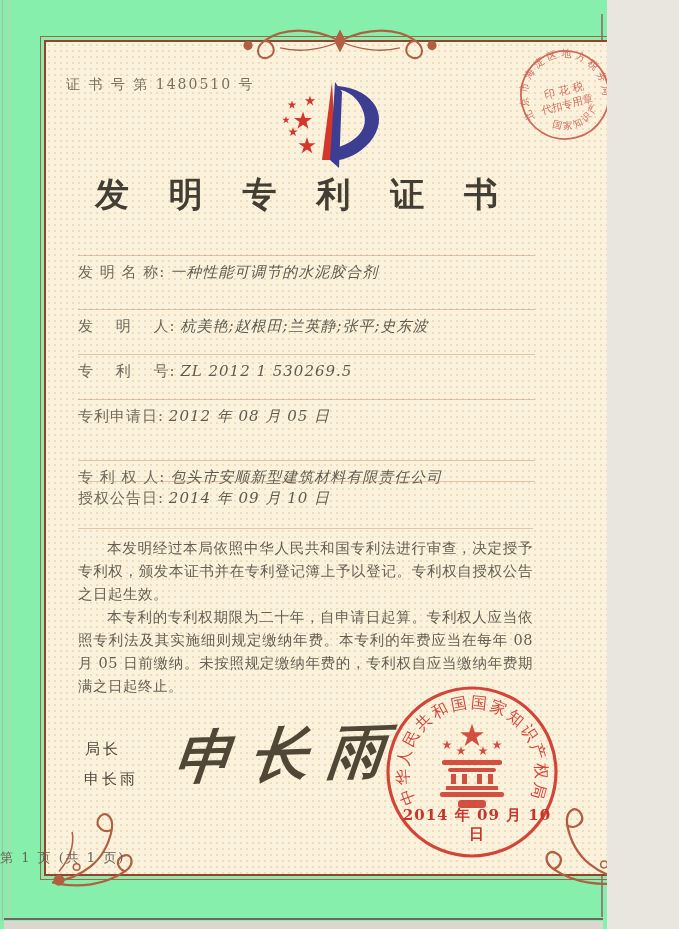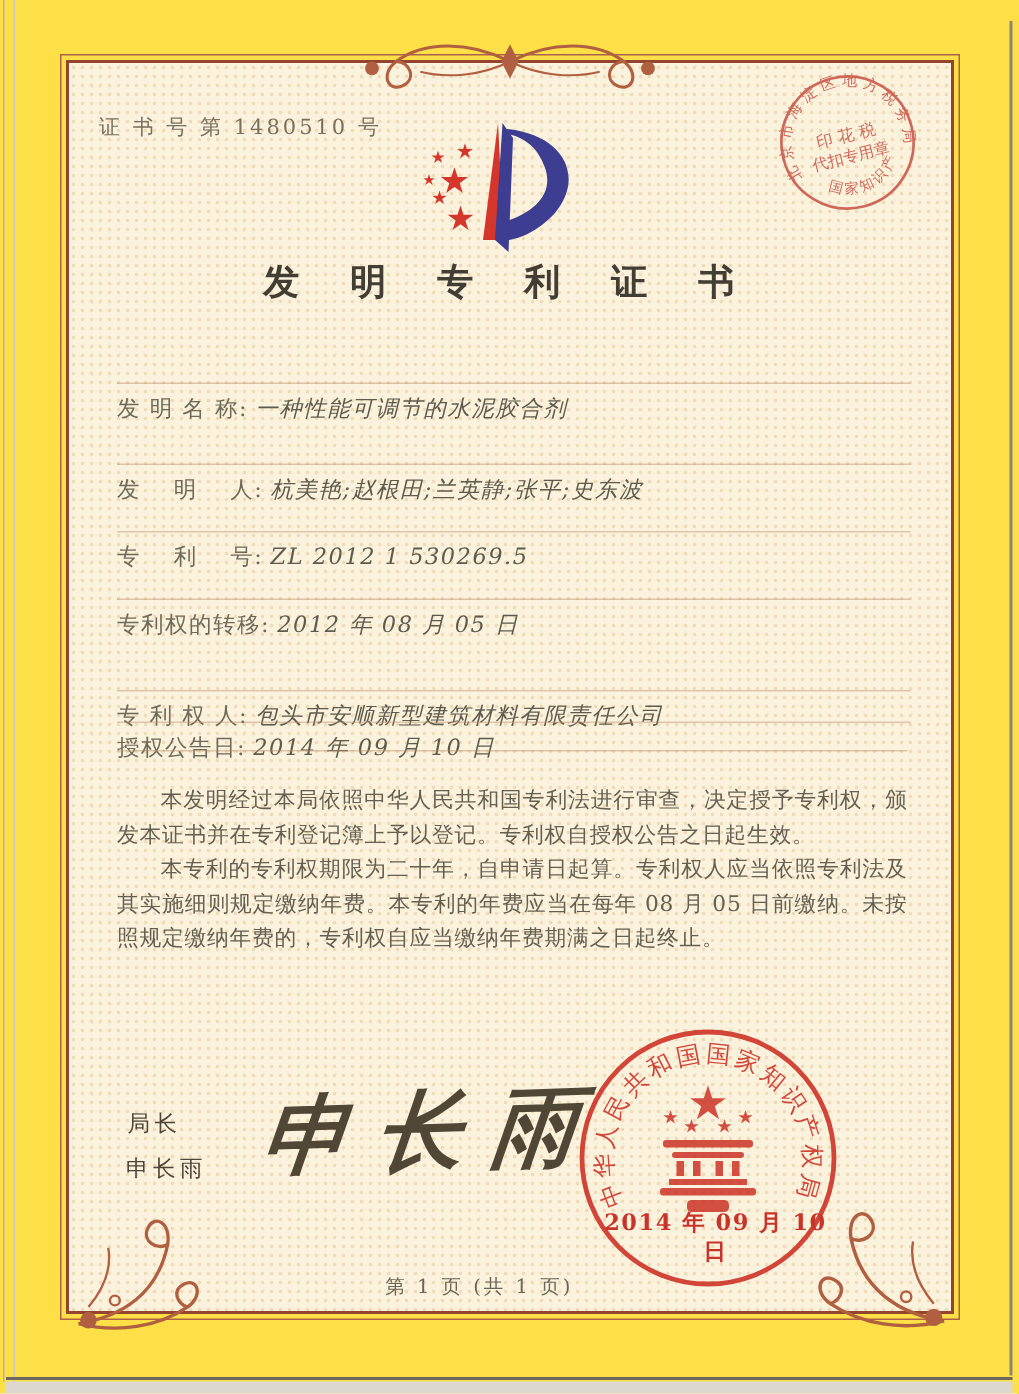--- a/index.html
+++ b/index.html
@@ -1,48 +1,48 @@
 <!DOCTYPE html>
 <html><head>
 <meta charset="utf-8">
 <style>
   html,body{margin:0;padding:0;background:#e9e6e0;font-family:"DejaVu Serif","Liberation Serif",serif;}
-  .stage{position:relative;width:679px;height:929px;background:#fde047;overflow:hidden;}
+  .stage{position:relative;width:607px;height:929px;background:#86efac;overflow:hidden;}
   
   .edge-left{position:absolute;left:2px;top:0;bottom:8px;width:6px;border-left:1px solid #b8b1a8;border-right:1px solid #cfc8be;}
   .edge-right{position:absolute;right:4px;top:14px;bottom:12px;width:2px;background:#8d857b;}
   .edge-bottom{position:absolute;left:4px;right:4px;bottom:9px;height:2px;background:#6e675f;}
   .edge-bottom-shade{position:absolute;left:4px;right:4px;bottom:0;height:8px;background:#dcd7cf;}
   
   .frame-outer{position:absolute;left:40px;top:36px;width:598px;height:842px;border:1px solid #ad604a;}
   .frame-inner{position:absolute;inset:3px;border:2px solid #94432f;
      background-color:#fbf2de;
      background-image:radial-gradient(circle, rgba(222,182,122,.38) 1px, rgba(0,0,0,0) 1.5px);
      background-size:6px 6px;}
   .ornament{position:absolute;color:#b06040;}
   
   .cert-no{position:absolute;left:66px;top:76px;font-size:14px;letter-spacing:2px;color:#77705f;}
-  .title{position:absolute;left:0;right:0;top:172px;text-align:center;font-size:24px;font-weight:600;
-     letter-spacing:14px;color:#433e34;font-family:Liberation Serif, serif;}
+  .title{position:absolute;left:0;right:0;top:172px;text-align:center;font-size:34px;font-weight:600;
+     letter-spacing:14px;color:#433e34;}
   .field-row{position:absolute;left:78px;right:72px;border-top:1px solid rgba(186,140,105,.45);padding-top:7px;
      font-size:15px;color:#646150;}
   .field-row .lbl{color:#6e6a59;letter-spacing:1px;}
   .field-row .val{color:#5d5b4d;letter-spacing:1px;font-style:italic;}
-  .paras{position:absolute;left:78px;right:74px;top:500px;border-top:1px solid rgba(186,140,105,.45);
-     padding-top:22px;font-size:14.5px;line-height:23px;color:#655f51;text-align:justify;}
+  .paras{position:absolute;left:78px;right:74px;top:528px;border-top:1px solid rgba(186,140,105,.45);
+     padding-top:8px;font-size:14.5px;line-height:23px;color:#655f51;text-align:justify;}
   .paras p{margin:0;text-indent:2em;letter-spacing:.5px;}
   .sig-title{position:absolute;left:85px;top:740px;font-size:15px;letter-spacing:3px;color:#4e463a;}
   .sig-name{position:absolute;left:84px;top:770px;font-size:15px;letter-spacing:3px;color:#4e463a;}
   .sig-hand{position:absolute;left:175px;top:716px;width:230px;font-size:58px;font-weight:bold;color:#3f3524;
      letter-spacing:18px;transform:rotate(-2deg) skewX(-8deg);font-style:italic;opacity:.9;}
   .seal-wrap{position:absolute;left:372px;top:672px;width:200px;height:200px;opacity:.9;}
   .seal-date{position:absolute;left:392px;top:806px;width:170px;text-align:center;font-size:15px;font-weight:bold;
      color:#c8342a;letter-spacing:1px;}
   .tax-stamp{position:absolute;left:505px;top:35px;width:120px;height:120px;opacity:.8;transform:rotate(-14deg);}
-  .footer{position:absolute;left:0;right:40px;top:849px;text-align:center;font-size:13px;letter-spacing:2px;color:#6b6557;}
+  .footer{position:absolute;left:0;right:40px;top:849px;font-size:13px;letter-spacing:2px;color:#6b6557;}
   .logo{position:absolute;left:280px;top:80px;width:120px;height:96px;}
   svg text{font-family:"DejaVu Serif","Liberation Serif",serif;}
 </style>
 </head>
 <body>
 
 <div class="stage">
 
   <svg width="0" height="0" style="position:absolute" aria-hidden="true">
     <defs>
@@ -109,21 +109,21 @@
   </div>
   <div class="field-row" style="top:309px">
     <span class="lbl">发　 明 　人:</span>
     <span class="val">杭美艳;赵根田;兰英静;张平;史东波</span>
   </div>
   <div class="field-row" style="top:354px">
     <span class="lbl">专　 利 　号:</span>
     <span class="val">ZL 2012 1 530269.5</span>
   </div>
   <div class="field-row" style="top:399px">
-    <span class="lbl">专利权的转移:</span>
+    <span class="lbl">专利申请日:</span>
     <span class="val">2012 年 08 月 05 日</span>
   </div>
   <div class="field-row" style="top:460px">
     <span class="lbl">专 利 权 人:</span>
     <span class="val">包头市安顺新型建筑材料有限责任公司</span>
   </div>
   <div class="field-row" style="top:481px">
     <span class="lbl">授权公告日:</span>
     <span class="val">2014 年 09 月 10 日</span>
   </div>

